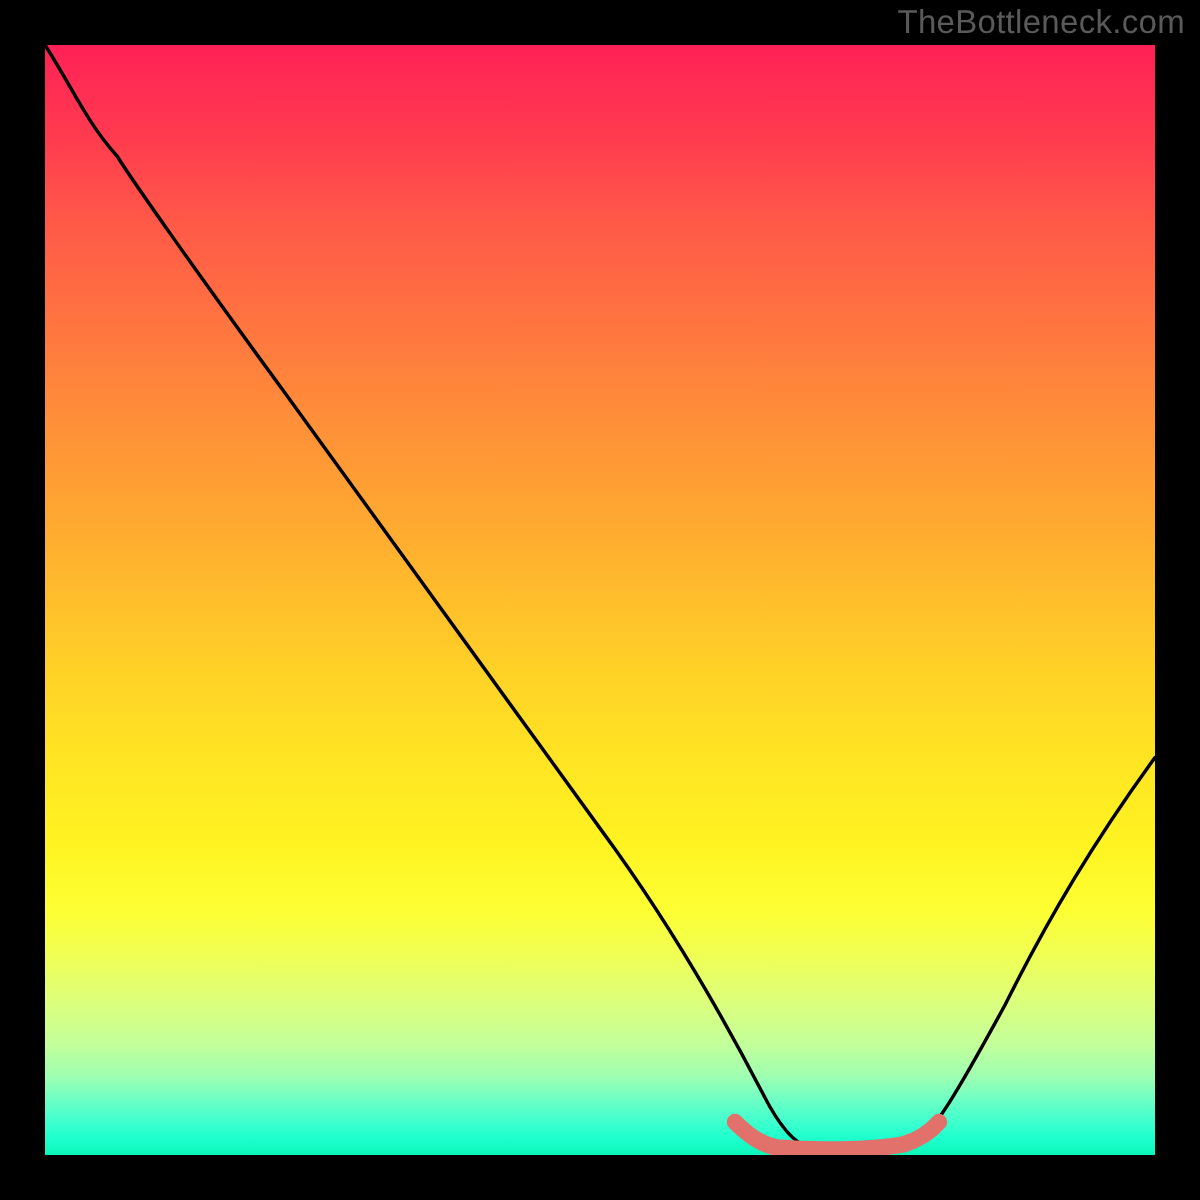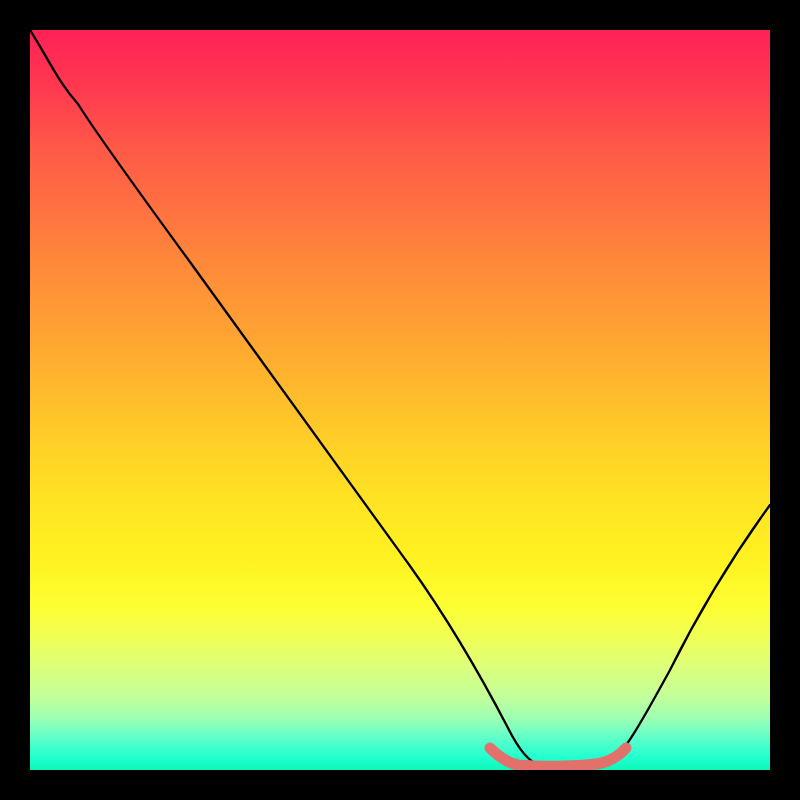--- a/index.html
+++ b/index.html
@@ -66,20 +66,21 @@
     left: 0;
     top: 0;
     width: 740px;
     height: 740px;
   }
 </style>
 </head>
 <body>
 
 <div class="container">
+  <div class="watermark">TheBottleneck.com</div>
   <div class="frame">
     <div class="gradient"></div>
     <svg class="curve" viewBox="0 0 740 740" preserveAspectRatio="none">
       <path d="M 0 0
                C 18 28, 28 52, 48 74
                C 58 90, 100 150, 160 232
                C 220 315, 300 426, 380 536
                C 420 592, 452 648, 478 698
                C 490 722, 500 733, 510 735
                C 530 737, 560 736, 580 732

